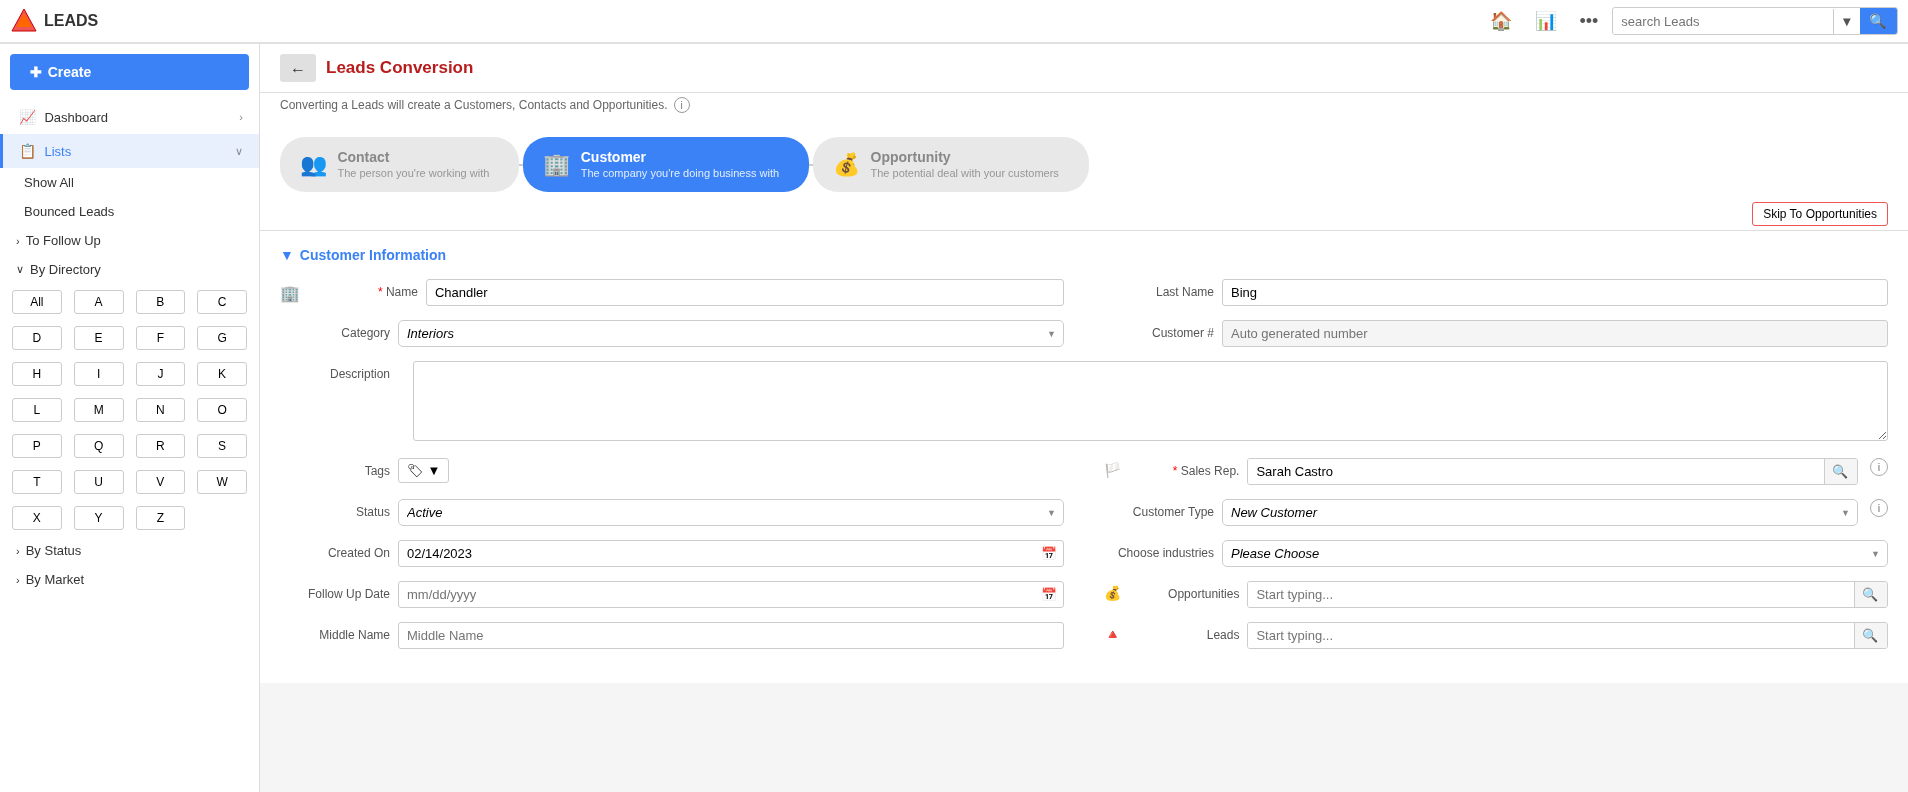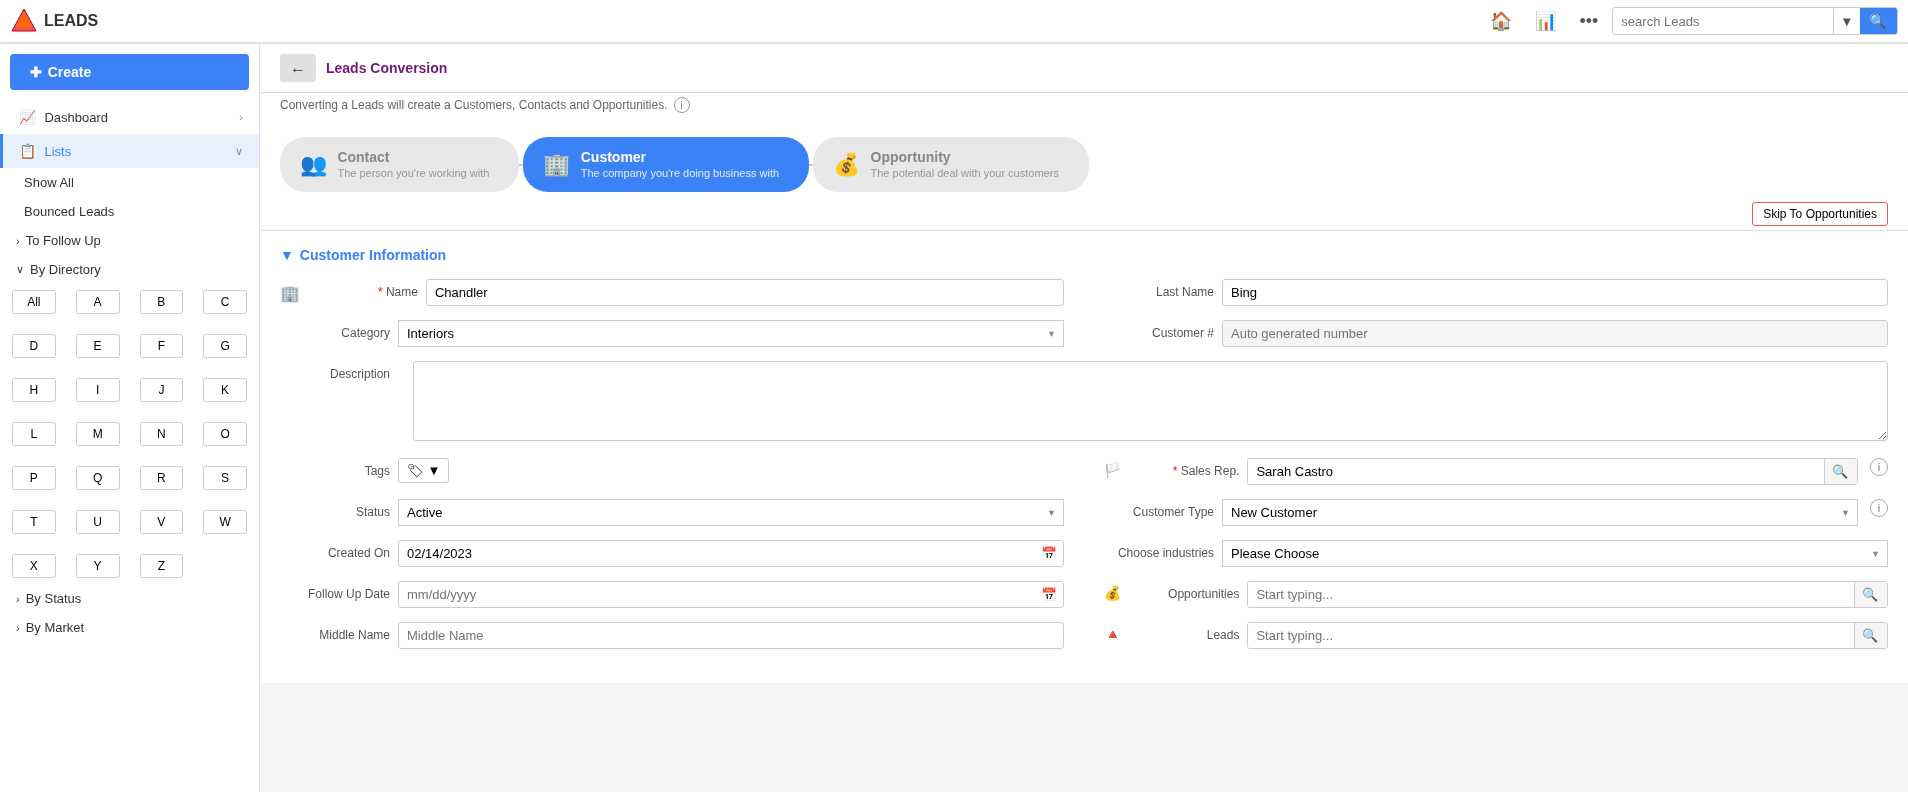--- a/index.html
+++ b/index.html
@@ -139,21 +139,21 @@
       align-items: center;
       padding: 7px 16px;
       cursor: pointer;
       font-size: 13px;
       color: #333;
     }
     .sidebar-dir-expand .expand-icon { margin-right: 6px; font-size: 11px; }
     .alpha-grid {
       display: grid;
       grid-template-columns: repeat(4, 1fr);
-      gap: 20px;
+      gap: 12px;
       padding: 6px 12px;
     }
     .alpha-btn {
       background: #fff;
       border: 1px solid #ccc;
       border-radius: 3px;
       padding: 4px 2px;
       cursor: pointer;
       font-size: 12px;
       text-align: center;
@@ -178,23 +178,23 @@
     .back-btn {
       background: #e0e0e0;
       border: none;
       border-radius: 3px;
       padding: 5px 10px;
       cursor: pointer;
       font-size: 16px;
       color: #333;
     }
     .page-title {
-      font-size: 14px;
+      font-size: 17px;
       font-weight: bold;
-      color: #701a75;
+      color: #b91c1c;
       text-align: right;
     }
     .page-subtitle {
       font-size: 12px;
       color: #666;
       padding: 4px 20px 8px;
       background: #fff;
       display: flex;
       align-items: center;
       gap: 6px;
@@ -311,28 +311,29 @@
       border-radius: 3px;
       padding: 5px 8px;
       font-size: 13px;
       outline: none;
       background: #fff;
     }
     .form-input.readonly { background: #f5f5f5; color: #15803d; }
     .form-select {
       width: 100%;
       border: 1px solid #ccc;
-      border-radius: 0;
+      border-radius: 5px;
       padding: 5px 8px;
       font-size: 13px;
       outline: none;
       background: #fff;
       cursor: pointer;
       -webkit-appearance: none;
       appearance: none;
+      font-style: italic;
     }
     .select-wrapper {
       position: relative;
     }
     .select-wrapper::after {
       content: "▼";
       font-size: 9px;
       color: #888;
       position: absolute;
       right: 8px;

